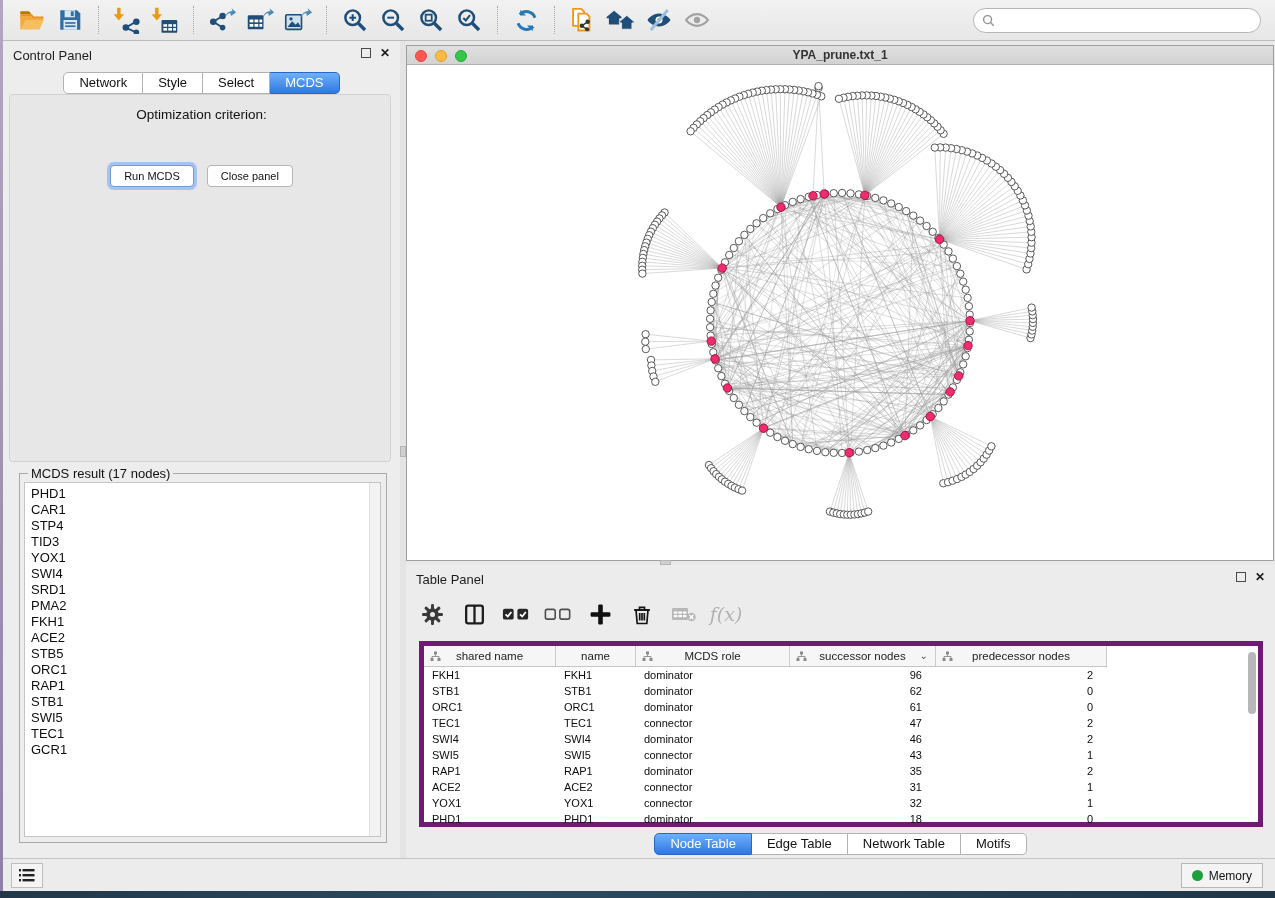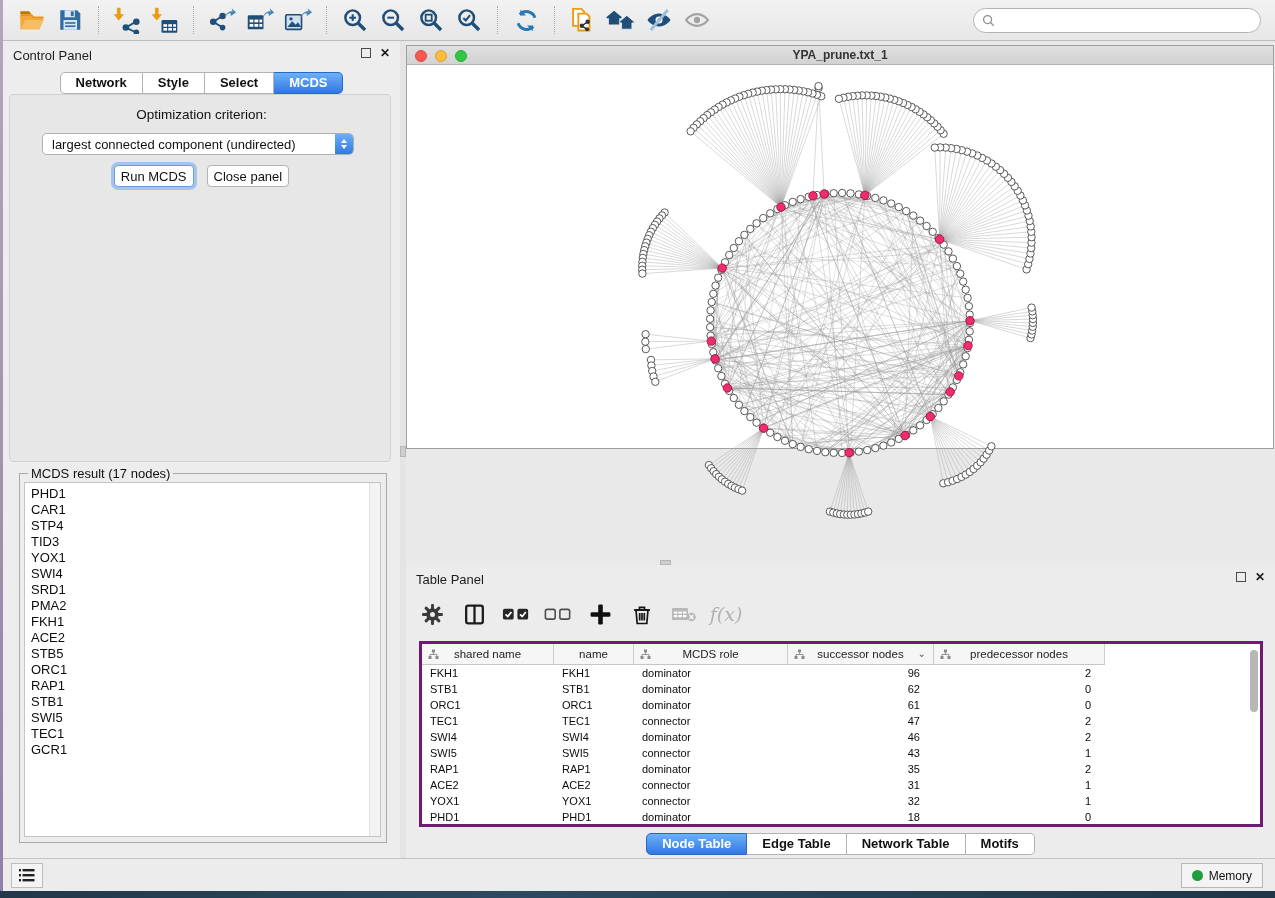--- a/index.html
+++ b/index.html
@@ -19,62 +19,62 @@
 
   
   .control-panel{position:absolute;left:3px;top:41px;width:397px;height:817px;background:#ededed;}
   .panel-titlebar{position:relative;height:26px;}
   .panel-title{position:absolute;left:10px;top:7px;font-size:13px;color:#1d1d1d;}
   .panel-win-icons{position:absolute;right:10px;top:7px;display:flex;gap:9px;align-items:center;}
   .float-ic{width:10px;height:10px;border:1.5px solid #4a4a4a;display:inline-block;}
   .close-ic{font-size:12px;font-weight:bold;color:#1b1b1b;line-height:10px;}
   .seg-tabs{position:absolute;left:0;right:0;display:flex;justify-content:center;}
   .control-panel .seg-tabs{top:31px;}
-  .seg{height:22px;line-height:20px;padding:0 15px;font-size:13px;background:#fff;border:1px solid #b2b2b2;border-left:none;color:#111;cursor:default;font-weight:bold;}
+  .seg{height:22px;line-height:20px;padding:0 15px;font-size:13px;background:#fff;border:1px solid #b2b2b2;border-left:none;color:#111;cursor:default;}
   .seg:first-child{border-left:1px solid #b2b2b2;border-radius:5px 0 0 5px;}
   .seg:last-child{border-radius:0 5px 5px 0;}
   .seg.active{background:linear-gradient(#6db1f7,#3077e3);color:#fff;border-color:#2a66c8;}
   .inner-panel{position:absolute;left:6px;right:9px;top:53px;height:368px;background:#e7e7e7;border:1px solid #d2d2d2;border-radius:4px;}
   .opt-label{position:absolute;left:0;right:0;top:66px;text-align:center;font-size:13.5px;color:#111;}
   .dropdown{position:absolute;left:39px;top:92px;width:312px;height:22px;background:#fff;border:1px solid #b0b0b0;border-radius:5px;display:flex;align-items:center;overflow:hidden;}
   .dropdown .dval{flex:1;font-size:13px;padding-left:9px;color:#111;white-space:nowrap;}
   .dropdown .stepper{width:18px;height:22px;background:linear-gradient(#6db1f7,#3077e3);border-radius:0 4px 4px 0;display:flex;flex-direction:column;align-items:center;justify-content:center;gap:2px;}
   .stepper i{width:0;height:0;border-left:3.5px solid transparent;border-right:3.5px solid transparent;}
   .stepper .up{border-bottom:4.5px solid #fff;}
   .stepper .dn{border-top:4.5px solid #fff;}
   .btn-row{position:absolute;left:0;right:0;top:124px;display:flex;justify-content:center;gap:13px;}
-  .mac-btn{height:22px;padding:0 6px;background:#fff;border:1px solid #b4b4b4;border-radius:4px;font-size:13px;color:#111;}
+  .mac-btn{height:22px;padding:0 13px;background:#fff;border:1px solid #b4b4b4;border-radius:4px;font-size:11px;color:#111;}
   .mac-btn.focused{border-color:#6f9bd8;box-shadow:0 0 0 3px rgba(110,165,245,.55);}
   fieldset.mcds-result{position:absolute;left:16px;right:13px;top:425px;height:377px;border:1px solid #a9a9a9;margin:0;padding:0;background:transparent;}
   fieldset.mcds-result legend{font-size:13px;color:#111;margin-left:8px;padding:0 3px;}
   .result-list{position:absolute;left:4px;right:5px;top:1px;bottom:5px;background:#fff;border:1px solid #c4c4c4;overflow:hidden;padding-top:3px;}
   .result-item{font-size:13px;line-height:16px;padding-left:6px;color:#0d0d0d;}
   .result-scroll{position:absolute;right:6px;top:2px;bottom:6px;width:11px;background:#f3f3f3;border-left:1px solid #e0e0e0;}
 
   
   .v-splitter{position:absolute;left:400px;top:41px;width:6px;height:817px;background:#e4e4e4;}
   .v-splitter .knob{position:absolute;left:0px;top:405px;width:6px;height:11px;background:#cfcfcf;border:1px solid #b5b5b5;}
   .h-knob{position:absolute;left:660px;top:560px;width:11px;height:5px;background:#cfcfcf;border:1px solid #b5b5b5;}
 
   
-  .network-window{position:absolute;left:406px;top:45px;right:1px;height:404px;border:1px solid #9f9f9f;background:#fff;}
+  .network-window{position:absolute;left:406px;top:45px;right:1px;height:516px;border:1px solid #9f9f9f;background:#fff;}
   .net-titlebar{position:relative;height:19px;background:linear-gradient(#e0e0e0,#d2d2d2);border-bottom:1px solid #b0b0b0;}
   .tl{position:absolute;top:3.5px;width:12px;height:12px;border-radius:50%;}
   .tl.red{left:8px;background:#fc5753;border:1px solid #df4744;}
   .tl.yellow{left:28px;background:#fdbc40;border:1px solid #de9f34;}
   .tl.green{left:48px;background:#33c748;border:1px solid #27aa35;}
   .net-title{position:absolute;left:0;right:0;top:2px;text-align:center;font-size:12px;font-weight:700;color:#333;}
   #net-svg{position:absolute;left:0;top:19px;width:867px;height:495px;}
 
   
   .table-panel{position:absolute;left:406px;top:565px;right:0;height:293px;background:#ececec;}
   .tp-toolbar{position:absolute;left:12px;top:26px;height:46px;display:flex;align-items:center;gap:14px;}
   .tp-toolbar .ticon{width:28px;height:28px;margin:0;}
   .fx{font-family:"DejaVu Serif",serif;font-style:italic;font-size:19px;color:#ababab;}
-  .tablegrid{position:absolute;left:13px;right:12px;top:76px;height:186px;background:#fff;border:3px solid #701a75;}
+  .tablegrid{position:absolute;left:13px;right:12px;top:76px;height:186px;background:#fff;border:5px solid #701a75;}
   .thead{position:absolute;left:0;top:0;height:21px;display:flex;background:#f6f6f6;border-bottom:1px solid #c6c6c6;}
   .th{position:relative;display:flex;align-items:center;justify-content:center;font-size:11.5px;color:#222;border-right:1px solid #cdcdcd;gap:5px;}
   .th .hicon{position:absolute;left:6px;top:5px;}
   .th .sort{position:absolute;right:7px;top:4px;font-size:10px;color:#555;}
   .tbody{position:absolute;left:0;top:21px;right:0;bottom:0;}
   .trow{display:flex;height:16px;}
   .td{font-size:11px;color:#0c0c0c;line-height:16px;white-space:nowrap;overflow:hidden;}
   .td.al{padding-left:8px;text-align:left;}
   .td.ar{padding-right:14px;text-align:right;}
   .tscroll{position:absolute;right:2px;top:2px;bottom:2px;width:9px;}
@@ -274,27 +274,20 @@
       </span>
     </div>
     <div class="seg-tabs" id="control-tabs">
         <span class="seg">Network</span>
         <span class="seg">Style</span>
         <span class="seg">Select</span>
         <span class="seg active">MCDS</span>
       </div>
     <div class="inner-panel"></div>
     <div class="opt-label">Optimization criterion:</div>
-    <div class="dropdown">
-      <span class="dval">largest connected component (undirected)</span>
-      <span class="stepper">
-          <i class="up"></i>
-          <i class="dn"></i>
-        </span>
-    </div>
     <div class="btn-row">
       <button class="mac-btn focused">Run MCDS</button>
       <button class="mac-btn">Close panel</button>
     </div>
     <fieldset class="mcds-result">
       <legend>MCDS result (17 nodes)</legend>
       <div class="result-list" id="mcds-list">
           <div class="result-item">PHD1</div>
           <div class="result-item">CAR1</div>
           <div class="result-item">STP4</div>

